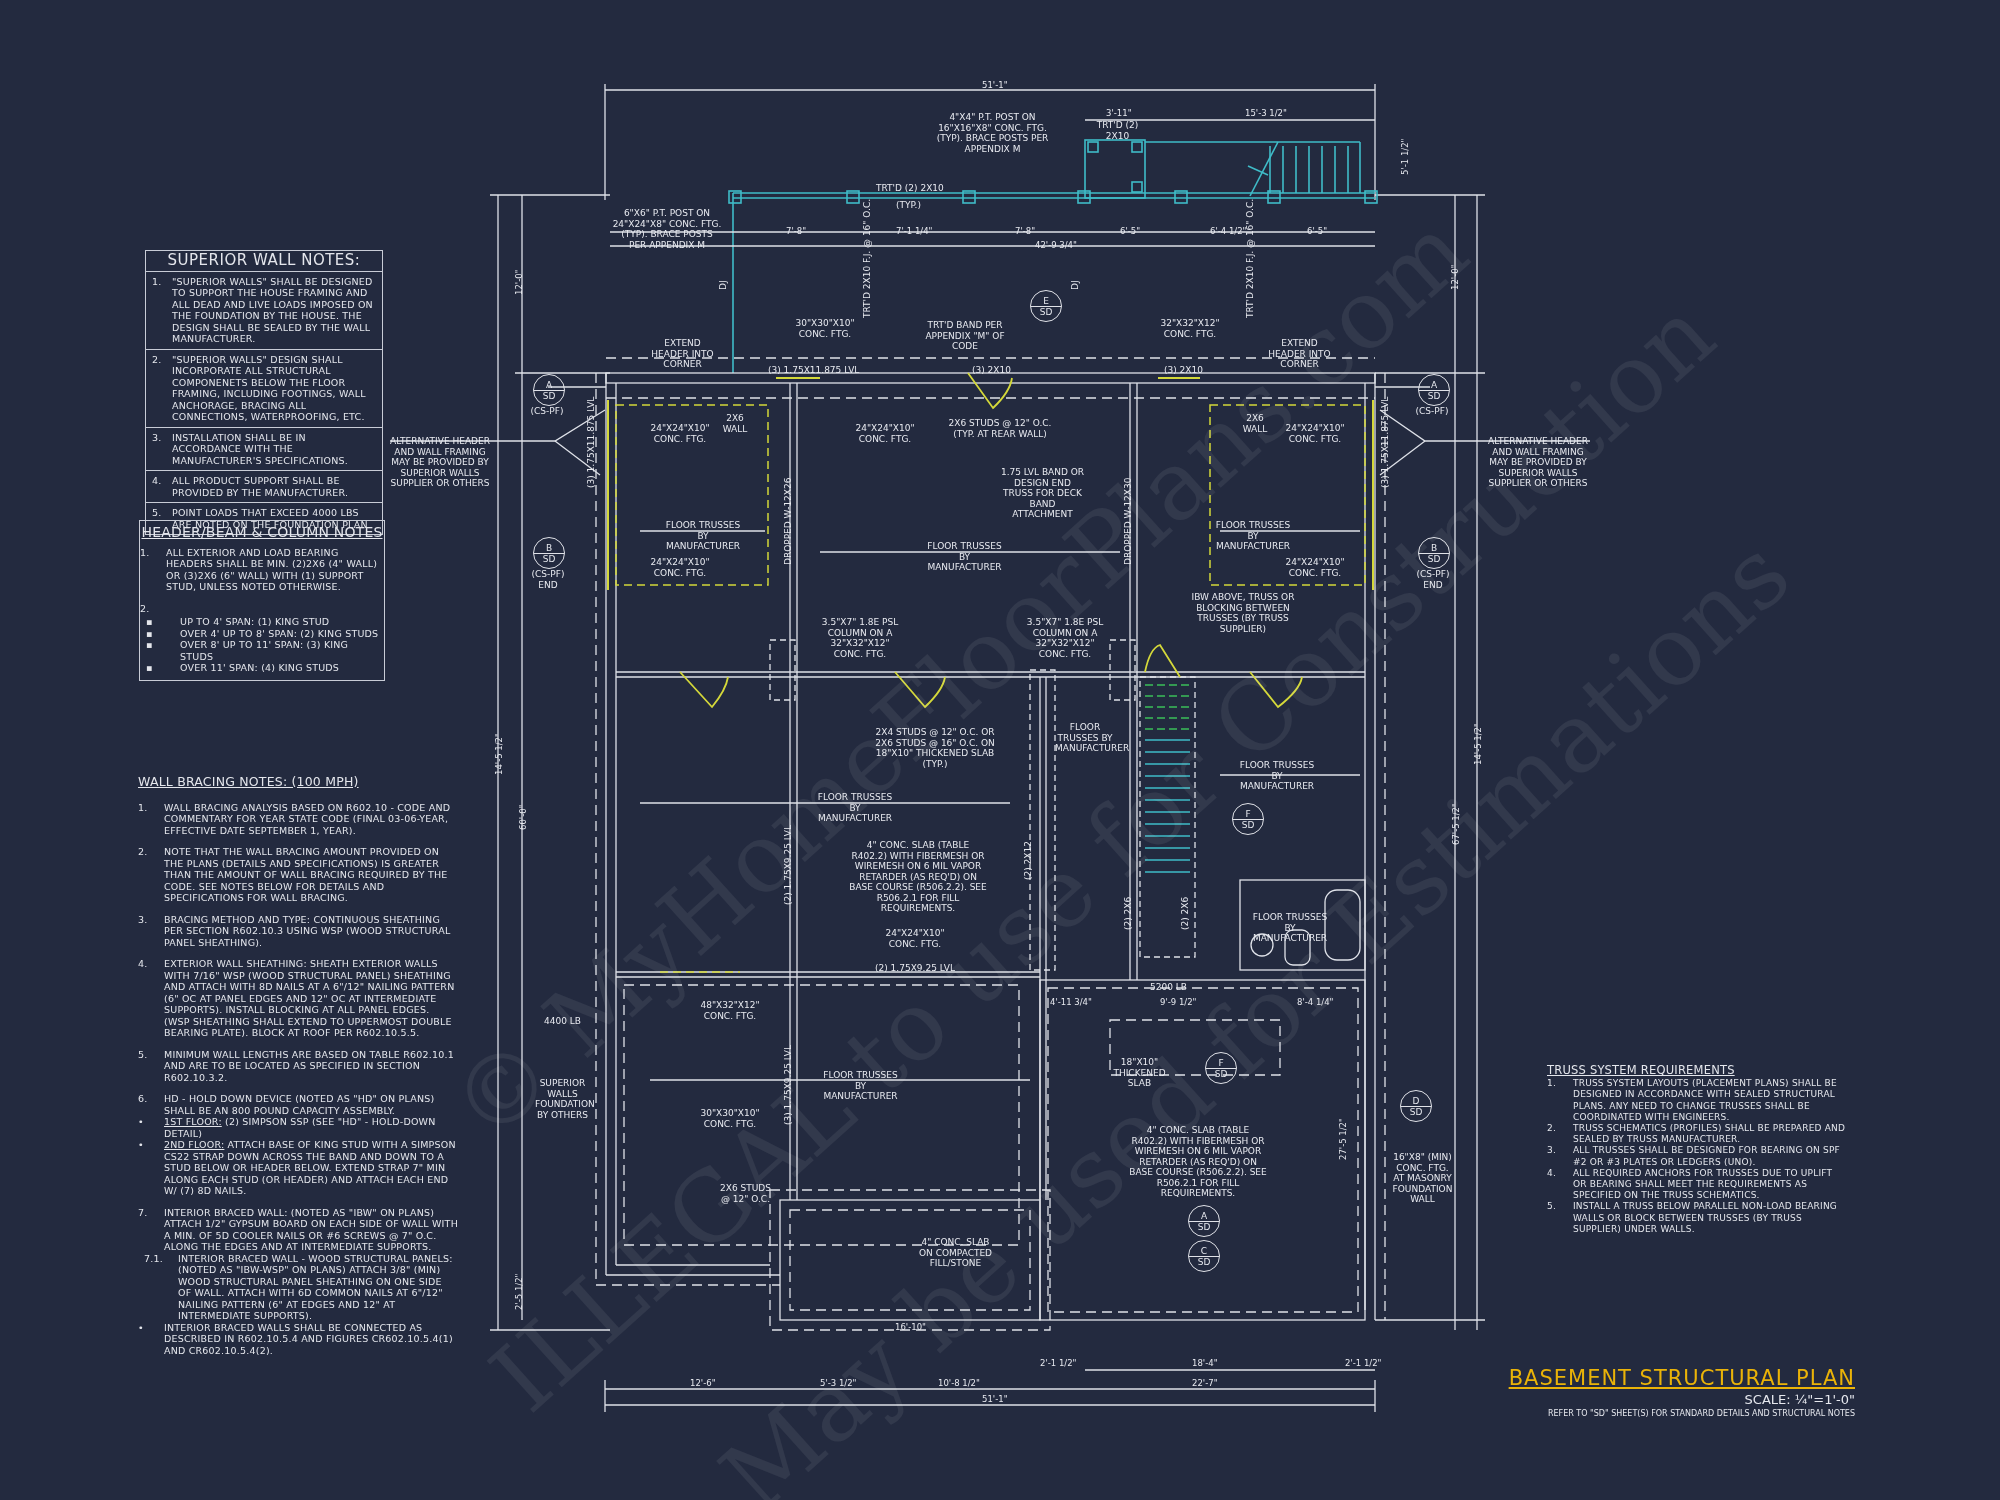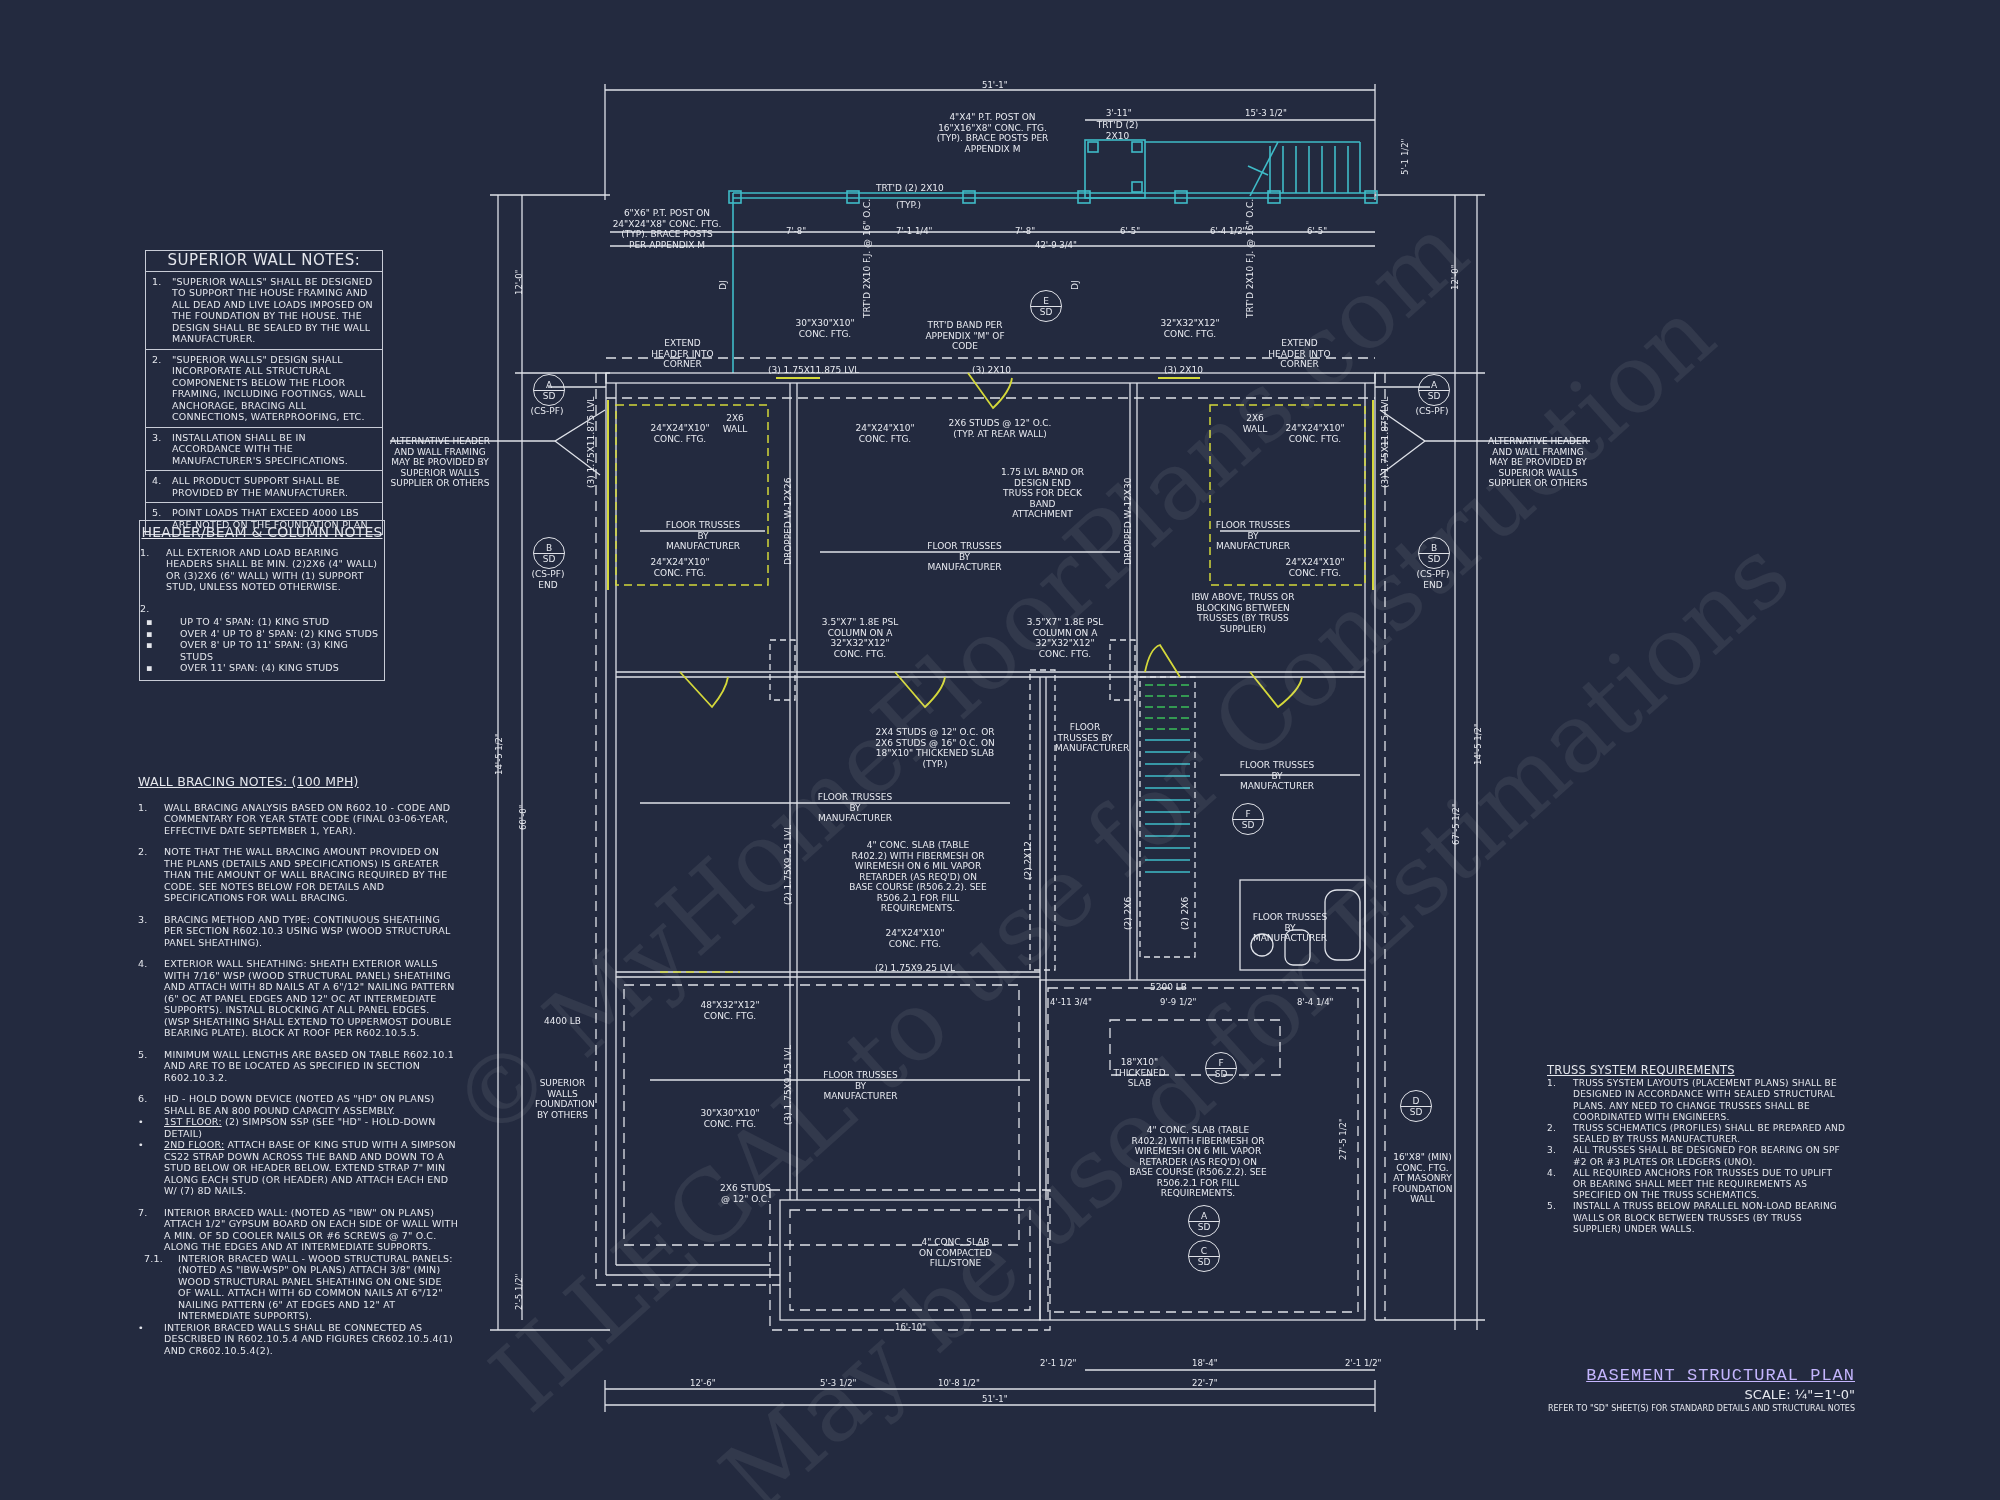--- a/index.html
+++ b/index.html
@@ -15,21 +15,21 @@
   .ul{text-decoration:underline;}
   .list-item{display:flex;margin-bottom:10px;}
   .list-item .num{width:26px;}
   .sub{display:flex;}
   .sub .num{width:34px;padding-left:6px;}
   .lbl{font-size:9px;line-height:10.5px;text-transform:uppercase;color:#e8eaf0;text-align:center;white-space:nowrap;}
   .vlbl{font-size:9px;text-transform:uppercase;color:#e8eaf0;white-space:nowrap;transform-origin:left top;transform:rotate(-90deg);}
   .dim{font-size:8.5px;color:#e8eaf0;white-space:nowrap;}
   .bubble{width:30px;height:30px;border:1.5px solid #e0e2e8;border-radius:50%;display:flex;flex-direction:column;align-items:center;justify-content:center;font-size:9px;line-height:10px;}
   .bubble .top{border-bottom:1.2px solid #e0e2e8;width:100%;text-align:center;}
-  .title{font-size:17px;letter-spacing:1px;text-decoration:underline;color:#c4b5fd;font-family:Liberation Mono, monospace;}
+  .title{font-size:21px;letter-spacing:1px;text-decoration:underline;color:#eab308;}
   .watermark{font-family:"DejaVu Serif",serif;color:rgba(255,255,255,0.07);font-size:96px;white-space:nowrap;transform-origin:left top;}
 </style>
 </head>
 <body>
 
 <svg class="abs" style="left:0;top:0" width="2000" height="1500" viewBox="0 0 2000 1500">
   <g stroke="#dfe2e9" fill="none" stroke-width="1.3">
 
     <line x1="605" y1="90" x2="1375" y2="90"></line>
     <line x1="605" y1="84" x2="605" y2="200"></line>

